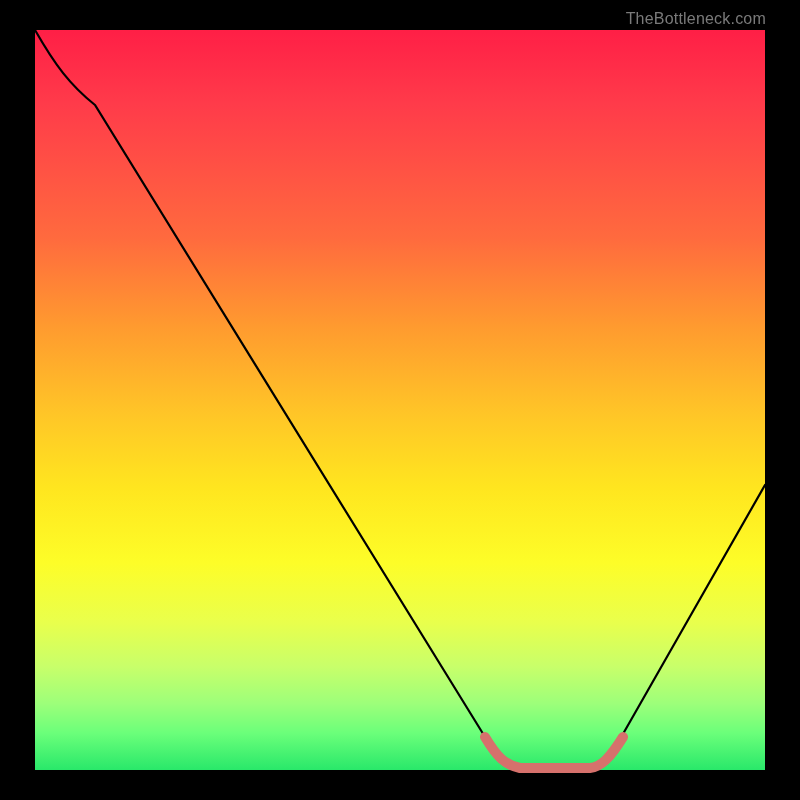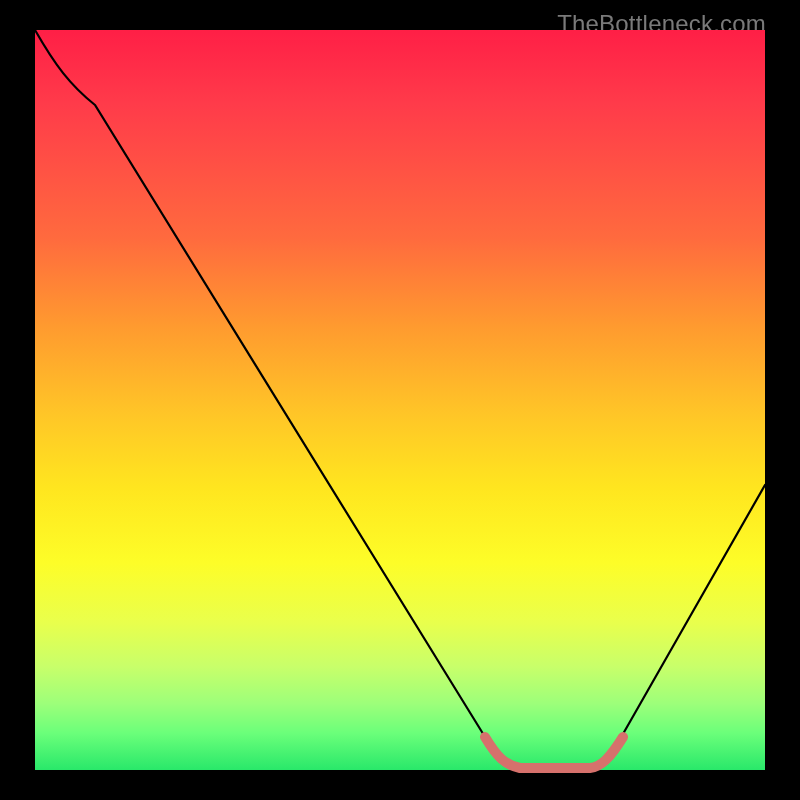--- a/index.html
+++ b/index.html
@@ -40,21 +40,21 @@
       #9dff7a 91%,
       #6bff7a 95%,
       #29e86a 100%
     );
   }
   .watermark {
     position: absolute;
     top: 10px;
     right: 34px;
     color: #7a7a7a;
-    font-size: 24px;
+    font-size: 16px;
     font-weight: 500;
     letter-spacing: 0.2px;
     text-align: center;
   }
   svg.curve {
     position: absolute;
     left: 0;
     top: 0;
     width: 730px;
     height: 740px;

